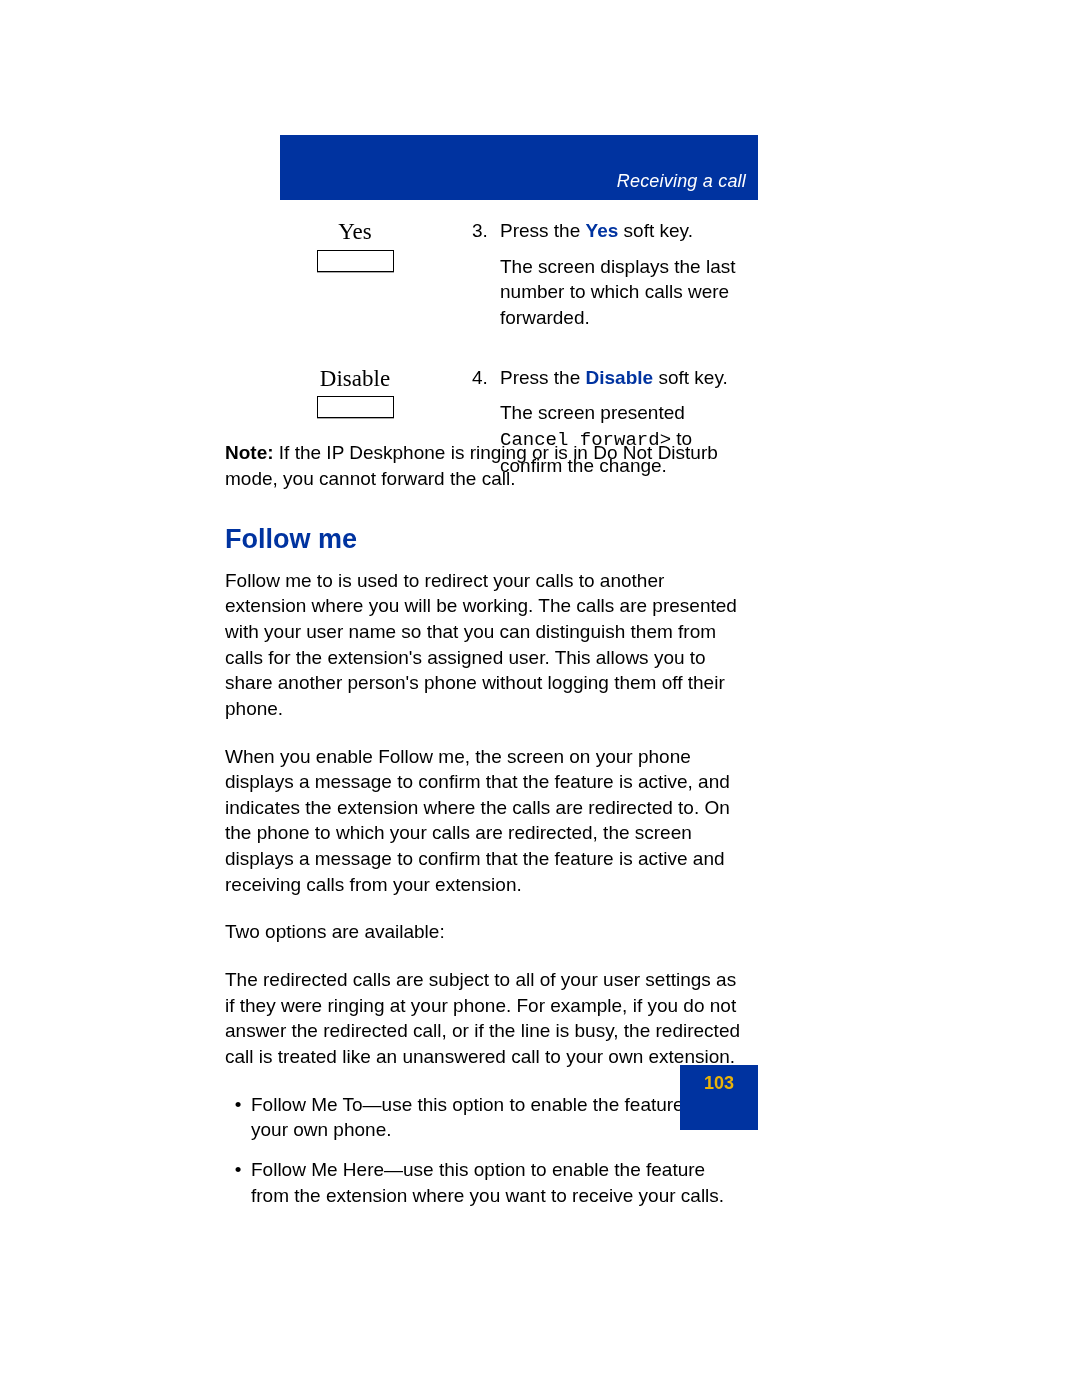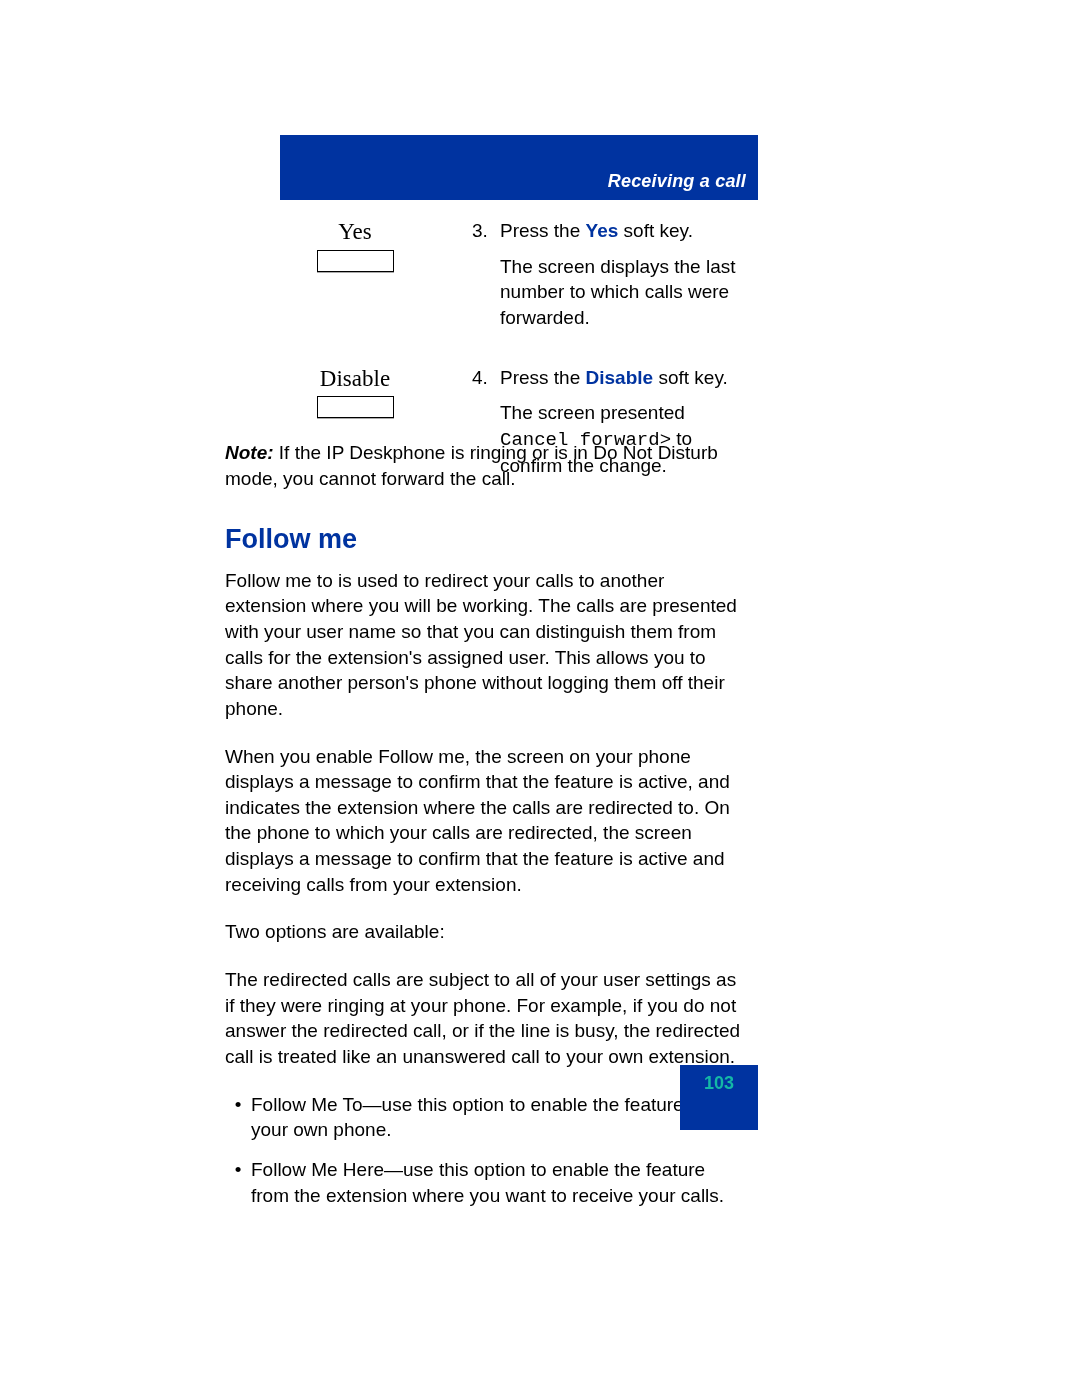--- a/index.html
+++ b/index.html
@@ -26,21 +26,21 @@
     height: 65px;
     background: #0033a0;
     display: flex;
     align-items: flex-end;
     justify-content: flex-end;
     padding: 0 12px 8px 0;
     box-sizing: border-box;
   }
   .header-bar span {
     color: #fff;
-    font-weight: bold;
+    font-weight: normal;
     font-size: 18px;
     font-style: italic;
     letter-spacing: 0.2px;
     text-align: right;
   }
 
   
   .steps {
     position: absolute;
     left: 280px;
@@ -103,21 +103,20 @@
     left: 225px;
     top: 440px;
     width: 523px;
     font-size: 19px;
     line-height: 1.35;
   }
   .note {
     margin-bottom: 30px;
   }
   .note .note-label {
-    font-style: italic;
     font-weight: bold;
   }
   h2.section {
     color: #0033a0;
     font-weight: bold;
     font-size: 27px;
     margin: 0 0 10px 0;
   }
   p.para {
     margin: 0 0 22px 0;
@@ -145,21 +144,21 @@
     width: 78px;
     height: 65px;
     background: #0033a0;
     display: flex;
     align-items: flex-start;
     justify-content: center;
     padding-top: 8px;
     box-sizing: border-box;
   }
   .page-footer span {
-    color: #14b8a6;
+    color: #eab308;
     font-weight: bold;
     font-size: 18px;
   }
 </style>
 </head>
 <body>
 
 <div class="page">
 
   <div class="header-bar">

